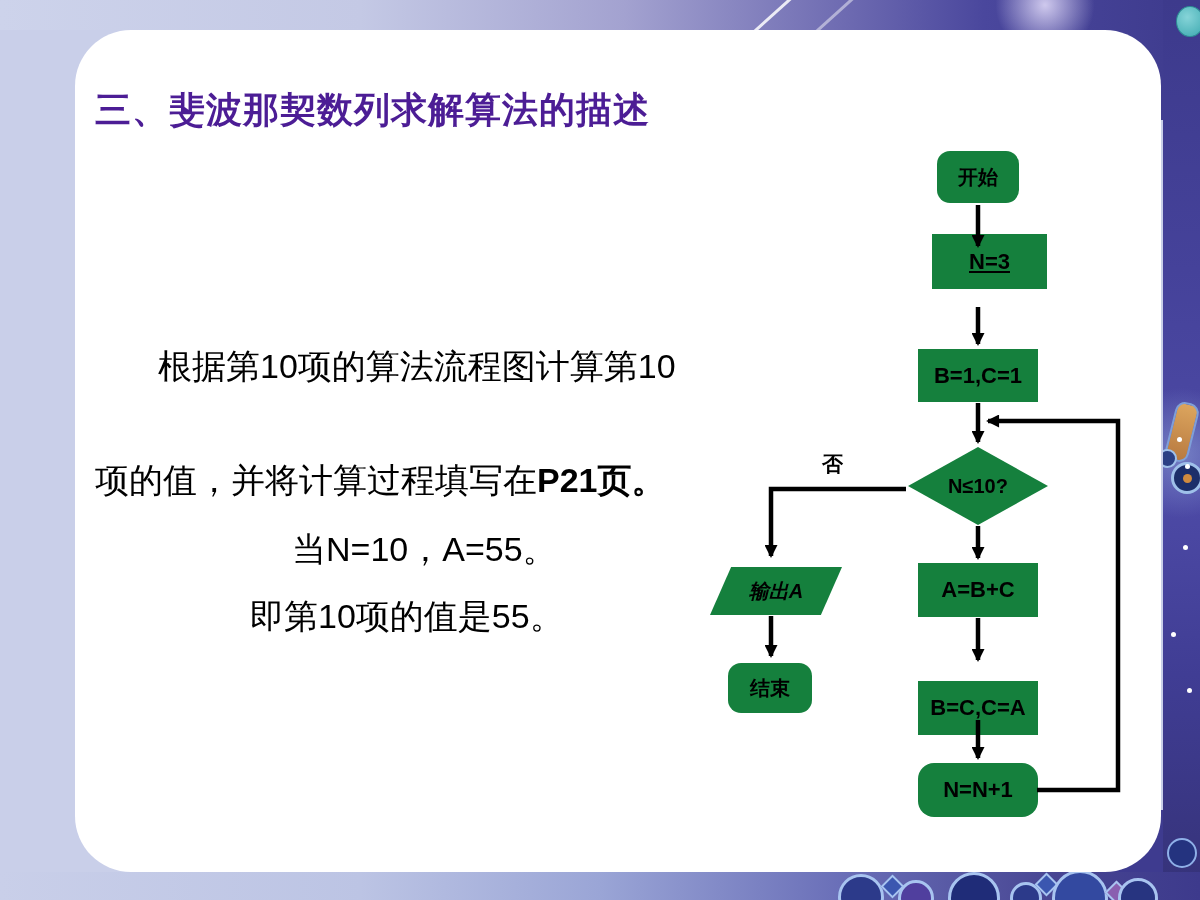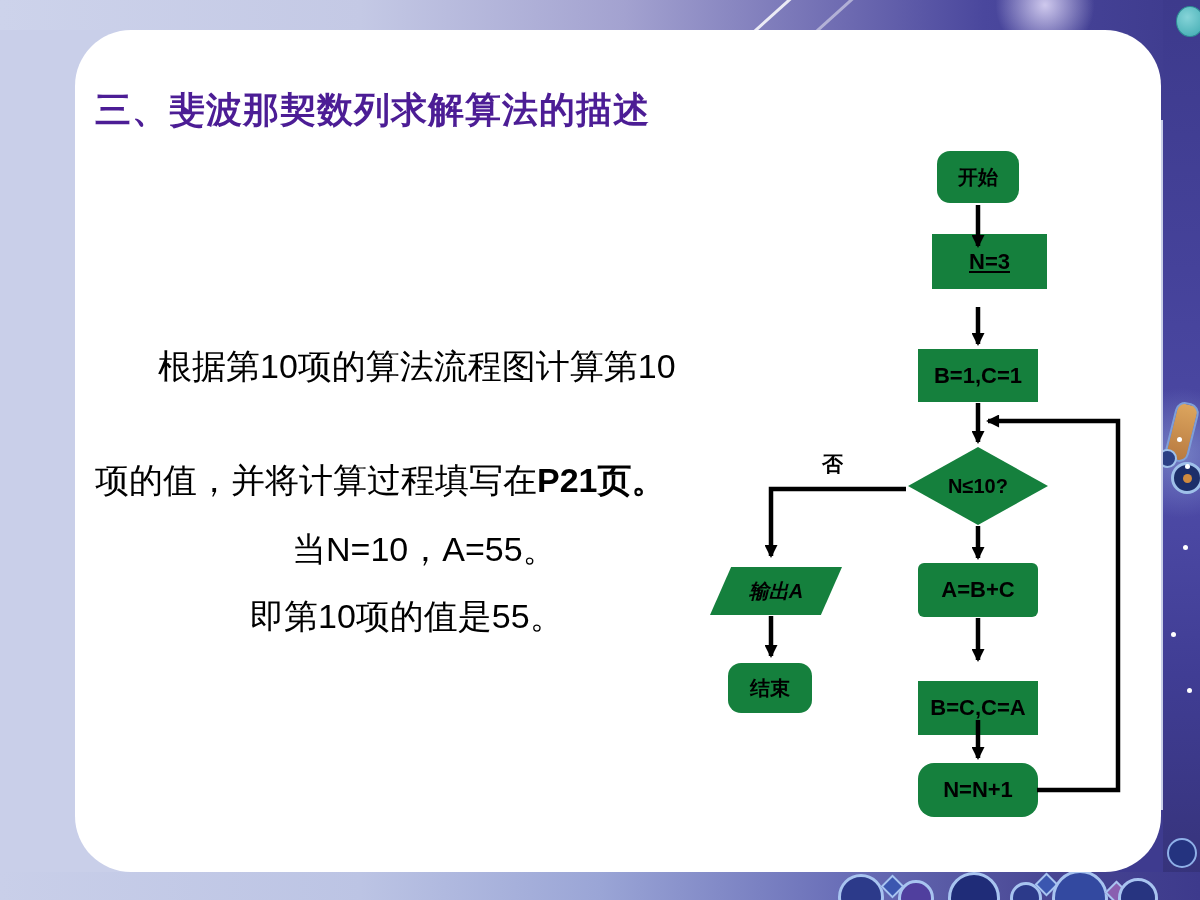--- a/index.html
+++ b/index.html
@@ -80,21 +80,21 @@
     position:absolute;z-index:3;background:#15803d;color:#000;
     display:flex;align-items:center;justify-content:center;
     font-weight:bold;font-size:22px;white-space:nowrap;
   }
   .rounded{border-radius:13px;font-size:20px;}
   #node-start{left:937px;top:151px;width:82px;height:52px;}
   #node-n3{left:932px;top:234px;width:115px;height:55px;text-decoration:underline;}
   #node-b1c1{left:918px;top:349px;width:120px;height:53px;}
   #node-cond{left:908px;top:447px;width:140px;height:78px;font-size:20px;
     clip-path:polygon(50% 0,100% 50%,50% 100%,0 50%);}
-  #node-abc{left:918px;top:563px;width:120px;height:54px;border-radius:6px;}
+  #node-abc{left:918px;top:563px;width:120px;height:54px;}
   #node-bcca{left:918px;top:665px;width:120px;height:54px;margin-top:16px;}
   #node-nn1{left:918px;top:763px;width:120px;height:54px;border-radius:16px;}
   #node-output{left:710px;top:567px;width:132px;height:48px;font-size:20px;
     clip-path:polygon(16% 0,100% 0,84% 100%,0 100%);font-style:italic;}
   #node-end{left:728px;top:663px;width:84px;height:50px;}
   .edge-label{position:absolute;left:822px;top:450px;z-index:3;font-size:21px;font-weight:bold;color:#000;}
   #edges{position:absolute;left:0;top:0;z-index:3;pointer-events:none;}
   .edge{fill:none;stroke:#000;stroke-width:4.5;stroke-linejoin:miter;}
 </style>
 </head>

